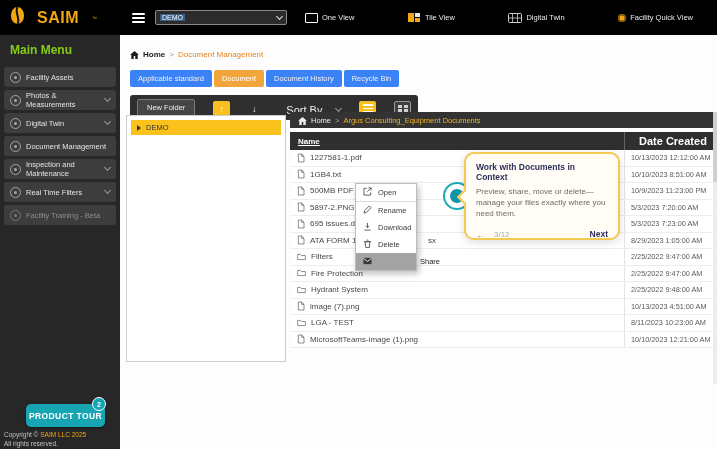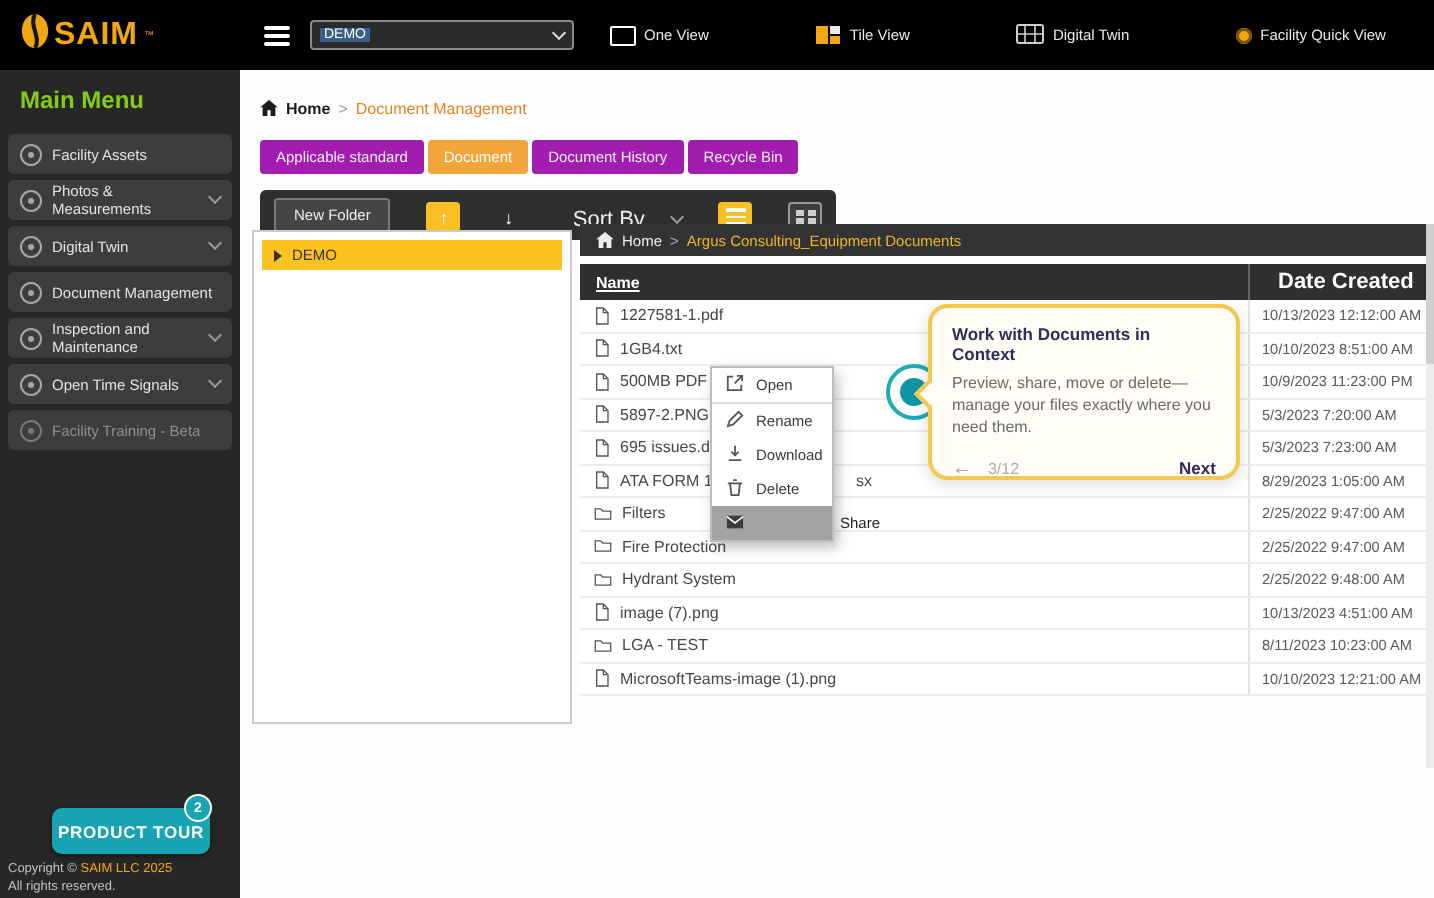--- a/index.html
+++ b/index.html
@@ -2,21 +2,21 @@
 <html><head>
 <meta charset="utf-8">
 <style>
   * { margin:0; padding:0; box-sizing:border-box; }
   html,body { background:#888; }
   body { font-family:"Liberation Sans", sans-serif; }
   #page { position:relative; width:717px; height:449px; background:#ffffff; overflow:hidden; margin:0 auto; }
 
   
   .sidebar { position:absolute; left:0; top:0; width:120px; height:449px; background:#272727; }
-  .logo-bar { height:35px; background:#000; display:flex; align-items:center; padding-left:10px; gap:2px; }
+  .logo-bar { height:35px; background:#000; display:flex; align-items:center; padding-left:10px; gap:12px; }
   .logo-text { color:#F2A712; font-weight:bold; font-size:16px; letter-spacing:.5px; }
   .logo-tm { color:#F2A712; font-size:5px; vertical-align:top; margin-left:1px; }
   .main-menu-heading { color:#84cc16; font-weight:bold; font-size:12px; padding:8px 10px 7px 10px; }
   .menu-item { display:flex; align-items:center; gap:5px; background:#3d3d3d; margin:3px 4px; height:20px; padding:0 6px; border-radius:3px; cursor:pointer; }
   .menu-item .mi-label { color:#e3e3e3; font-size:7.5px; flex:1; }
   .menu-item.dim .mi-label { color:#8f8f8f; }
   .mi-icon { width:11px; height:11px; border:1px solid #a7a7a7; border-radius:50%; display:flex; align-items:center; justify-content:center; flex:none; }
   .mi-icon::after { content:""; width:3px; height:3px; background:#a7a7a7; border-radius:50%; }
   .menu-item.dim .mi-icon { border-color:#777; } .menu-item.dim .mi-icon::after { background:#777; }
   .chev { width:5px; height:5px; border-right:1px solid #9a9a9a; border-bottom:1px solid #9a9a9a; transform:rotate(45deg); margin-top:-3px; flex:none; }
@@ -41,21 +41,21 @@
   .ic-tile i:nth-child(1){ grid-row:1/3; background:#F2A712; } .ic-tile i:nth-child(2){ background:#e9e9e9; } .ic-tile i:nth-child(3){ background:#F2A712; }
   .ic-quick { width:8px; height:8px; border-radius:50%; background:#F2A712; box-shadow:inset 0 0 0 1.5px #7a5200; }
 
   
   .content { position:absolute; left:120px; top:35px; width:597px; height:414px; background:#fdfdfd; }
   .breadcrumb { display:flex; align-items:center; gap:4px; margin:10px 0 0 10px; }
   .breadcrumb .bc-home { font-size:8px; font-weight:bold; color:#1c1c1c; }
   .bc-sep { font-size:8px; color:#999; }
   .bc-current { font-size:8px; color:#E8821E; }
   .tabs { display:flex; gap:2px; margin:7px 0 0 10px; }
-  .tab { background:#a21caf; color:#efefef; font-size:7.5px; padding:4px 8px; border-radius:2px; cursor:pointer; }
+  .tab { background:#3b82f6; color:#efefef; font-size:7.5px; padding:4px 8px; border-radius:2px; cursor:pointer; }
   .tab.active { background:#F2A53B; color:#fff; }
   .toolbar { display:inline-flex; align-items:flex-end; gap:18px; background:#2f2f2f; border-radius:3px; margin:8px 0 0 10px; padding:4px 7px; }
   .btn-newfolder { background:#454545; border:1px solid #7a7a7a; color:#eee; font-size:7.5px; padding:3px 9px; border-radius:2px; cursor:pointer; }
   .btn-up { width:17px; height:15px; background:#FBBF24; border-radius:2px; color:#fff; font-size:9px; display:flex; align-items:center; justify-content:center; cursor:pointer; }
   .btn-down { width:12px; height:15px; color:#fff; font-size:9px; display:flex; align-items:center; justify-content:center; cursor:pointer; }
   .sortby { display:flex; align-items:center; gap:14px; margin-left:8px; cursor:pointer; }
   .sortby .lbl { color:#eee; font-size:11px; }
   .btn-list { width:17px; height:15px; background:#FBBF24; border-radius:2px; display:flex; flex-direction:column; justify-content:center; gap:2px; align-items:center; cursor:pointer; }
   .btn-list i { width:10px; height:1.5px; background:#fff; }
   .btn-grid { width:17px; height:15px; background:#3f3f3f; border:1px solid #9a9a9a; border-radius:2px; display:grid; grid-template-columns:4px 4px; grid-template-rows:3px 3px; gap:1.5px; align-content:center; justify-content:center; cursor:pointer; }
@@ -137,21 +137,21 @@
       <span class="mi-icon"></span>
       <span class="mi-label">Document Management</span>
     </div>
     <div class="menu-item">
       <span class="mi-icon"></span>
       <span class="mi-label">Inspection and Maintenance</span>
       <span class="chev"></span>
     </div>
     <div class="menu-item">
       <span class="mi-icon"></span>
-      <span class="mi-label">Open Time Signals</span>
+      <span class="mi-label">Real Time Filters</span>
       <span class="chev"></span>
     </div>
     <div class="menu-item dim">
       <span class="mi-icon"></span>
       <span class="mi-label">Facility Training - Beta</span>
     </div>
 
     <div class="product-tour">PRODUCT TOUR</div>
     <div class="pt-badge">2</div>
     <div class="copyright">

